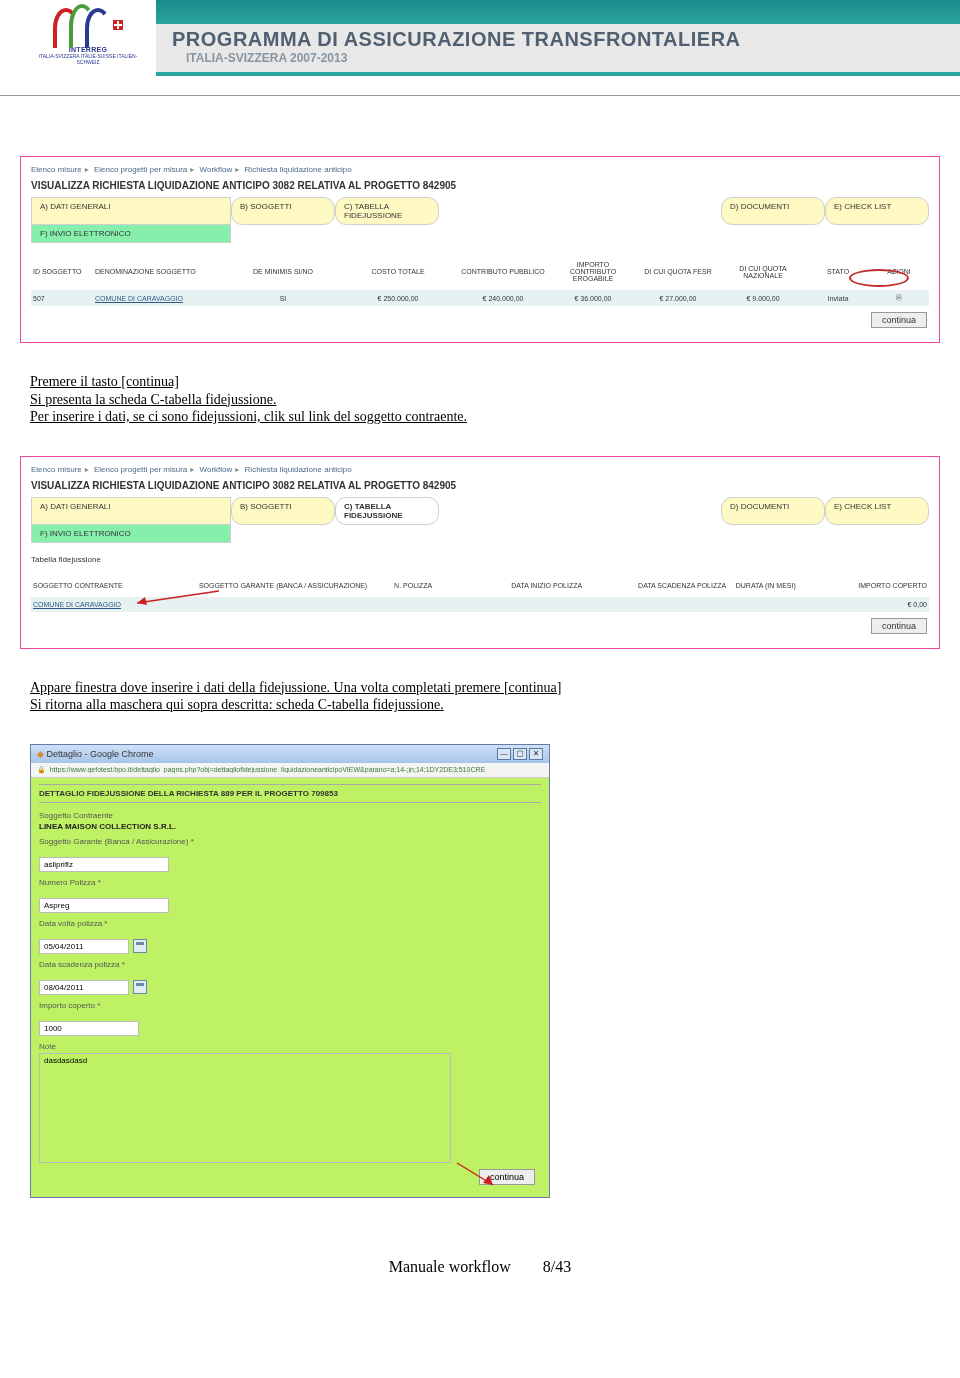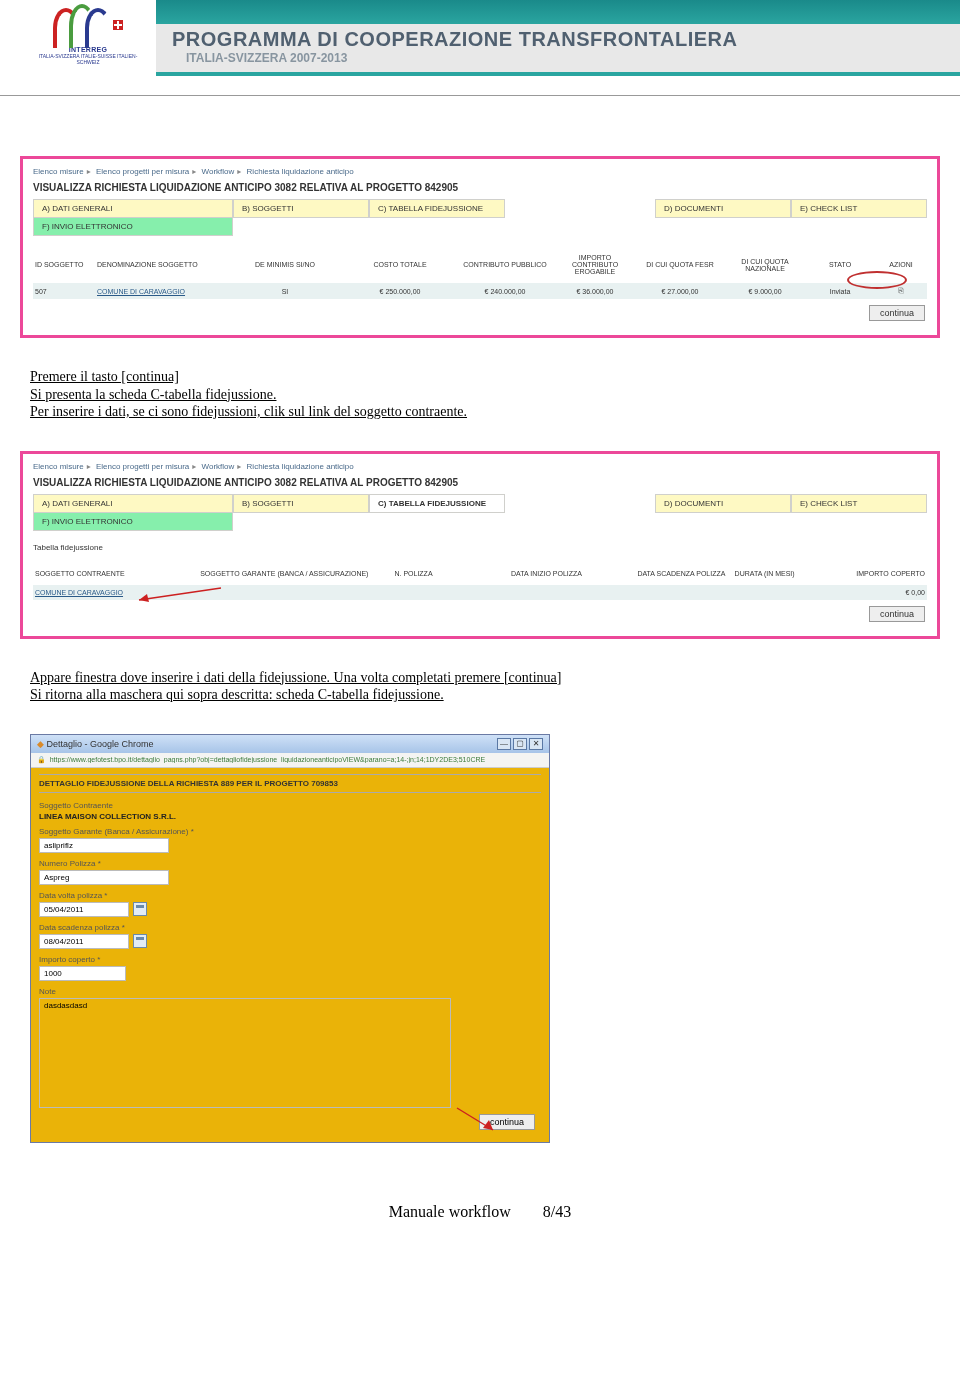--- a/index.html
+++ b/index.html
@@ -19,29 +19,29 @@
   .interreg-text { font-size:7px; color:#2a3a8f; font-weight:bold; text-align:center; letter-spacing:0.3px; }
   .interreg-sub { font-size:5px; color:#2a3a8f; text-align:center; }
   
   .header-banner { position:absolute; left:156px; right:0; top:0; height:96px; }
   .banner-top { height:24px; background:linear-gradient(#1a8a8a,#2aa5a0);}
   .banner-mid { height:48px; background:#e8e8e8; padding:4px 16px; }
   .banner-title { font-family:"Trebuchet MS",sans-serif; font-weight:bold; font-size:20px; color:#506070; letter-spacing:0.5px;}
   .banner-sub { font-family:"Trebuchet MS",sans-serif; font-size:12px; color:#8895a0; font-weight:bold;margin-left:14px;}
   .banner-line { height:4px; background:#2aa5a0;}
   
-  .screenshot-block { margin:60px 20px 10px 20px; border:3px solid #ec4899;}
+  .screenshot-block { margin:60px 20px 10px 20px; border:1px solid #ec4899;}
   .shot-inner { background:#fff; padding:8px 10px; font-size:8px; color:#333; font-family:Verdana,Arial,sans-serif; }
   .breadcrumb-s { color:#4a6a8a; }
   .breadcrumb-s span.sep { color:#888; margin:0 3px;}
   .shot-title-row { font-weight:bold; color:#333; margin:6px 0; font-size:10px;}
   .tab-row { display:flex; gap:0; margin-top:4px;}
   .tab { background:#fef9c3; border:1px solid #d0d0cc; padding:4px 8px; font-size:8px; color:#333; flex:none; }
   .tab.wide { width:200px; }
-  .tab.mid { width:136px; }
+  .tab.mid { width:104px;border-radius:11px; }
   .tab.spacer { flex:1; background:transparent; border:none;}
   .tab-row2 { margin-top:0;}
   .tab-row2 .tab { background:#86efac; border-top:none;}
   .data-header, .data-row { display:flex; align-items:center; font-size:7px; }
   .data-header { margin-top:14px; color:#333; }
   .data-header > div, .data-row > div { padding:4px 2px; text-align:center; }
   .data-row { background:#e8f1f1; margin-top:4px;}
   .data-row .link { color:#2a5a88; text-decoration:underline; text-align:left;}
   .c1{width:62px;text-align:left!important}.c2{width:130px;text-align:left!important}.c3{width:120px}.c4{width:110px}.c5{width:100px}.c6{width:80px}.c7{width:90px}.c8{width:80px}.c9{width:70px}.c10{width:52px}
   .continua-row { text-align:right; padding:6px 2px;}
@@ -59,25 +59,25 @@
   .red-arrow { position:absolute; }
   .red-arrow-line { stroke:#cc2020; stroke-width:1.4; fill:none;}
   .red-arrow-head { fill:#cc2020; }
   
   .popup-block { margin:10px 30px; width:520px; border:1px solid #6a7aa4; font-family:Verdana,Arial,sans-serif; font-size:9px; position:relative;}
   .popup-titlebar { background:linear-gradient(#cfe1f7,#a7c4e8); padding:3px 6px; font-size:9px; color:#333; display:flex; align-items:center; justify-content:space-between;}
   .popup-titlebar .wbtns { display:flex; gap:2px;}
   .popup-titlebar .wbtn { width:14px;height:12px;border:1px solid #5a78a4;background:#d9e6f4;font-size:8px;text-align:center;line-height:10px;}
   .popup-url { padding:3px 6px; font-size:7px; color:#3a7a3a; background:#f4f4f2; border-bottom:1px solid #ccc; display:flex; align-items:center; gap:4px;}
   .popup-url .lock{color:#5a9a5a;}
-  .popup-body { padding:6px 8px; background:#eab308;}
+  .popup-body { padding:6px 8px; background:#bef264;}
   .popup-head { font-weight:bold; font-size:8px; color:#333; border-top:1px solid #aaa;border-bottom:1px solid #aaa; padding:4px 0; margin-bottom:8px;}
   .form-label { font-size:8px; color:#555; margin-top:6px;}
   .form-val-bold { font-weight:bold; font-size:8px; color:#222; margin-top:2px;}
-  .form-input { border:1px solid #bbb; background:#fff; padding:2px 4px; font-size:8px; width:130px; margin-top:2px;}
+  .form-input { border:1px solid #bbb; background:#fff; padding:2px 4px; font-size:8px; width:130px; margin-top:11px;}
   .form-input.date { width:90px; display:inline-block;}
   .cal-icon{display:inline-block;width:14px;height:14px;border:1px solid #6a8aaa;background:#e2ecf6;margin-left:4px;vertical-align:middle;position:relative;}
   .cal-icon::before{content:"";position:absolute;left:2px;top:2px;right:2px;height:3px;background:#6a8aaa;}
   .form-textarea { border:1px solid #bbb; width:412px; height:110px; margin-top:2px; font-size:8px; padding:2px 4px; resize:none;}
   .popup-footer { text-align:right; padding:6px;}
   
   .page-footer { text-align:center; font-family:"Times New Roman",serif; font-size:16px; margin-top:60px; padding-bottom:20px;}
 </style>
 </head>
 <body>
@@ -89,21 +89,21 @@
         <div class="arc green"></div>
         <div class="arc blue"></div>
       <div class="logo-cross"></div>
     </div>
     <div class="interreg-text">INTERREG</div>
     <div class="interreg-sub">ITALIA-SVIZZERA ITALIE-SUISSE ITALIEN-SCHWEIZ</div>
   </div>
   <div class="header-banner">
     <div class="banner-top"></div>
     <div class="banner-mid">
-      <div class="banner-title">PROGRAMMA DI COOPERAZIONE TRANSFRONTALIERA</div>
+      <div class="banner-title">PROGRAMMA DI ASSICURAZIONE TRANSFRONTALIERA</div>
       <div class="banner-sub">ITALIA-SVIZZERA 2007-2013</div>
     </div>
     <div class="banner-line"></div>
   </div>
 </div>
 
 <div class="screenshot-block" style="position:relative;">
   <div class="shot-inner">
     <div class="breadcrumb-s">
       <span>Elenco misure</span><span class="sep">▸</span>
@@ -239,21 +239,21 @@
     <div class="form-label">Numero Polizza *</div>
     <div class="form-input">Aspreg</div>
 
     <div class="form-label">Data volta polizza *</div>
     <div><span class="form-input date">05/04/2011</span><span class="cal-icon"></span></div>
 
     <div class="form-label">Data scadenza polizza *</div>
     <div><span class="form-input date">08/04/2011</span><span class="cal-icon"></span></div>
 
     <div class="form-label">Importo coperto *</div>
-    <div class="form-input" style="width:87px;">1000</div>
+    <div class="form-input" style="width:100px;">1000</div>
 
     <div class="form-label">Note</div>
     <div class="form-textarea">dasdasdasd</div>
 
     <div class="popup-footer">
       <span class="continua-btn">continua</span>
     </div>
   </div>
   <svg class="red-arrow" style="right:46px;bottom:6px;" width="50" height="30">
     <line x1="4" y1="2" x2="40" y2="24" class="red-arrow-line"></line>

